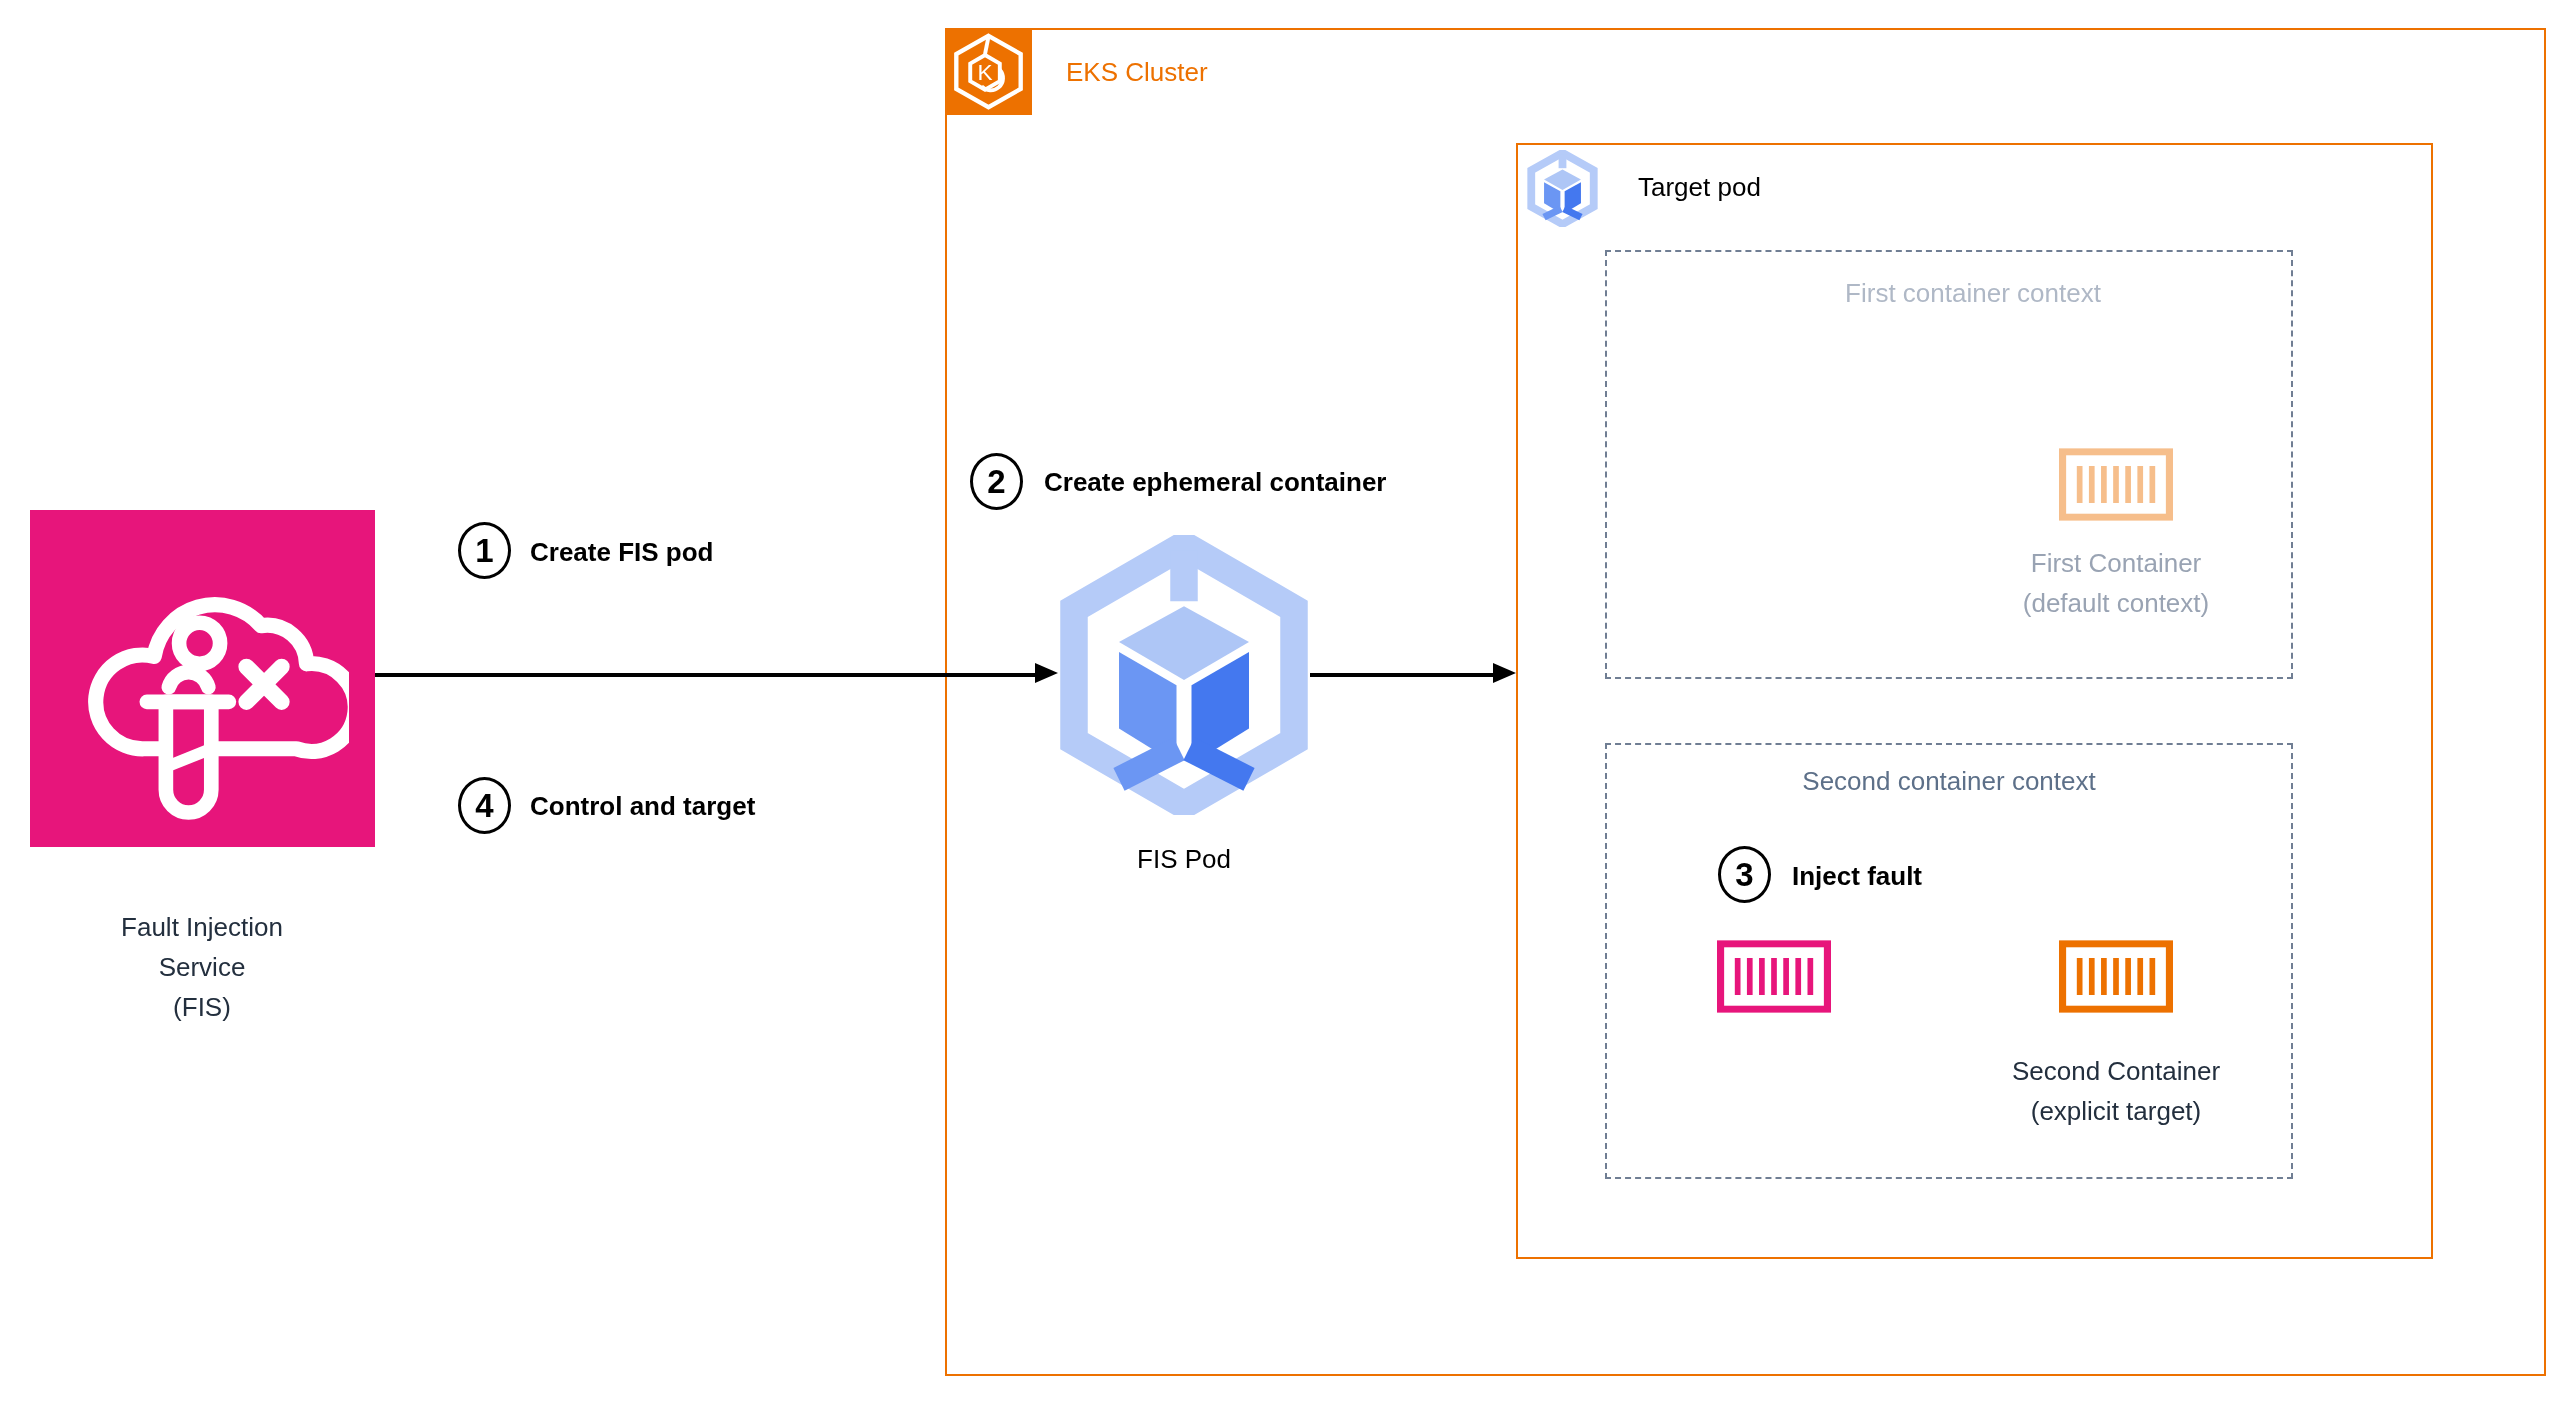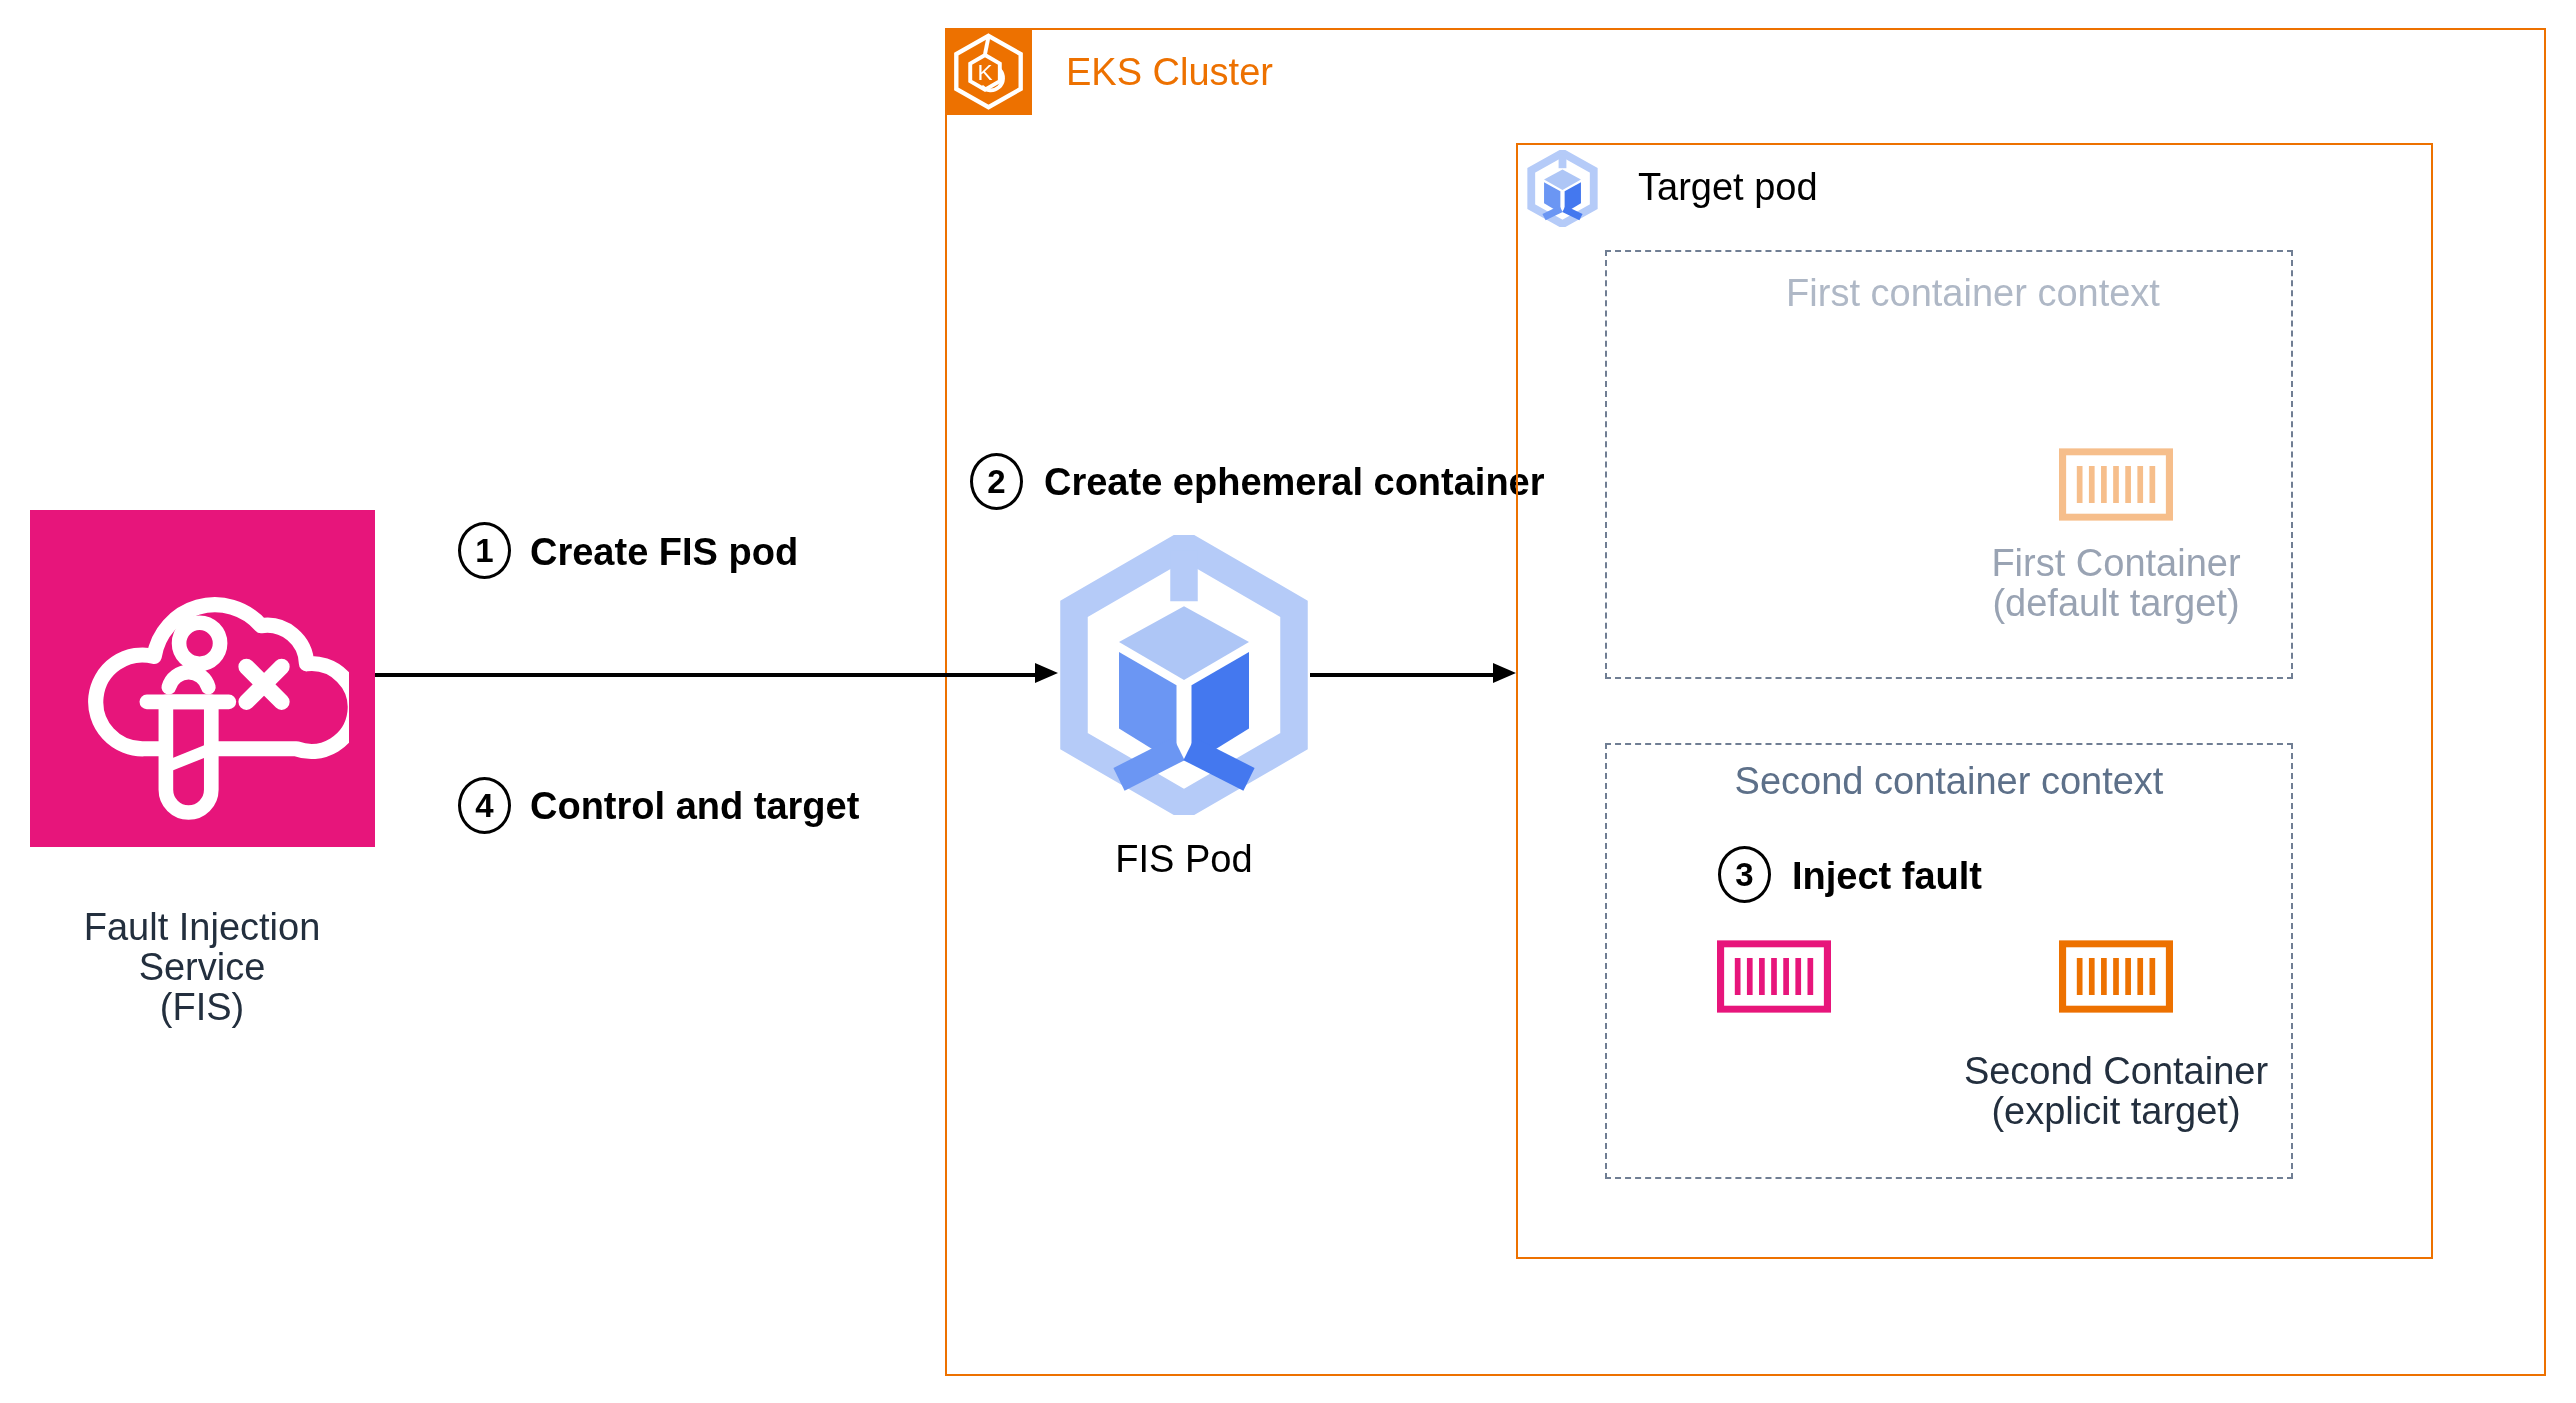--- a/index.html
+++ b/index.html
@@ -16,21 +16,21 @@
     border:2.9px solid var(--orange);
     background:transparent;
   }
   .box-dashed{
     position:absolute;
     border:2.1px dashed var(--dashed);
     background:transparent;
   }
   .txt{
     position:absolute;
-    font-size:38px;
+    font-size:26px;
     line-height:40px;
     color:#000;
     white-space:nowrap;
   }
   .v-center{transform:translateY(-50%);}
   .c-center{transform:translate(-50%,-50%);text-align:center;}
   .bold{font-weight:bold;}
   .step-circle{
     position:absolute;
     width:53px;height:57px;
@@ -151,21 +151,21 @@
   </svg>
   <div class="txt v-center" style="left:1638px;top:187px">Target pod</div>
 
   <div class="box-dashed" style="left:1605px;top:250px;width:688px;height:429px"></div>
   <div class="txt c-center title-light" style="left:1949px;top:293px">First container context</div>
   <svg class="cicon" viewBox="0 0 160 102" style="left:2059px;top:448px;color:var(--orange);opacity:0.45">
     <use href="#sym-container"></use>
   </svg>
   <div class="txt c-center txt-faded" style="left:2116px;top:583px">
     <div>First Container</div>
-    <div>(default target)</div>
+    <div>(default context)</div>
   </div>
 
   <div class="box-dashed" style="left:1605px;top:743px;width:688px;height:436px"></div>
   <div class="txt c-center title-steel" style="left:1949px;top:781px">Second container context</div>
 
   <div class="step-circle" style="left:1718px;top:846px">
     <span>3</span>
   </div>
   <div class="txt v-center bold" style="left:1792px;top:876px">Inject fault</div>
 

